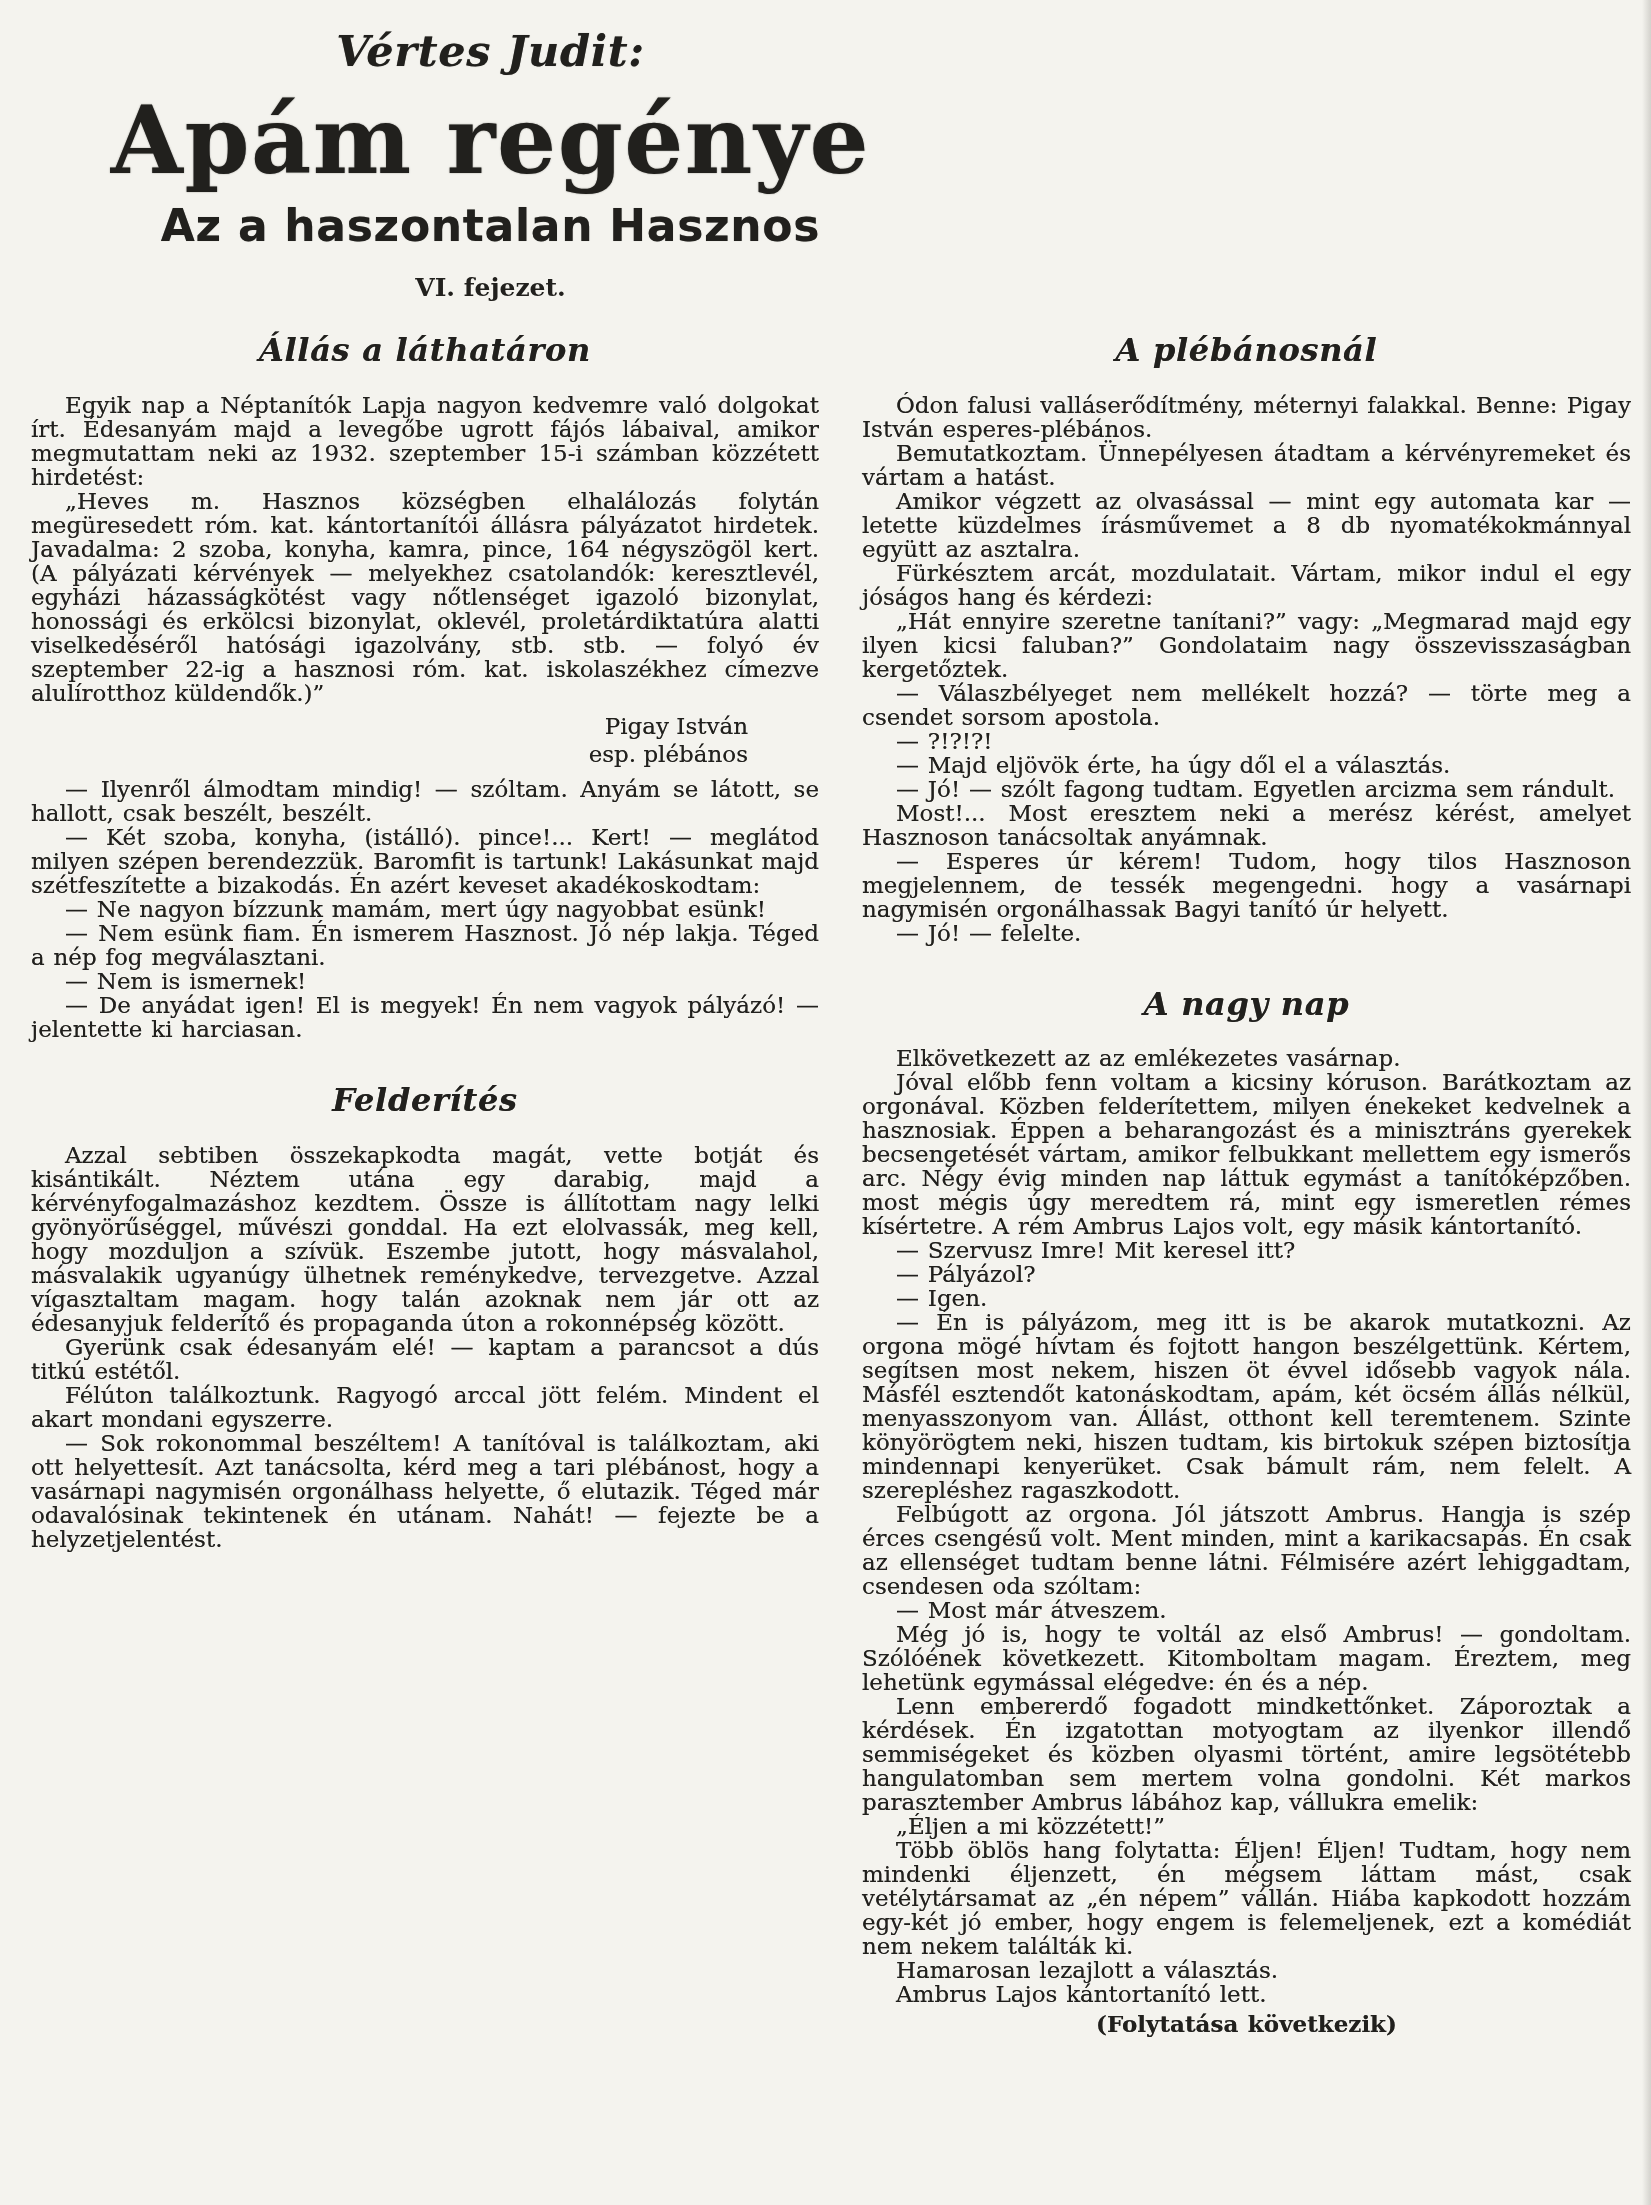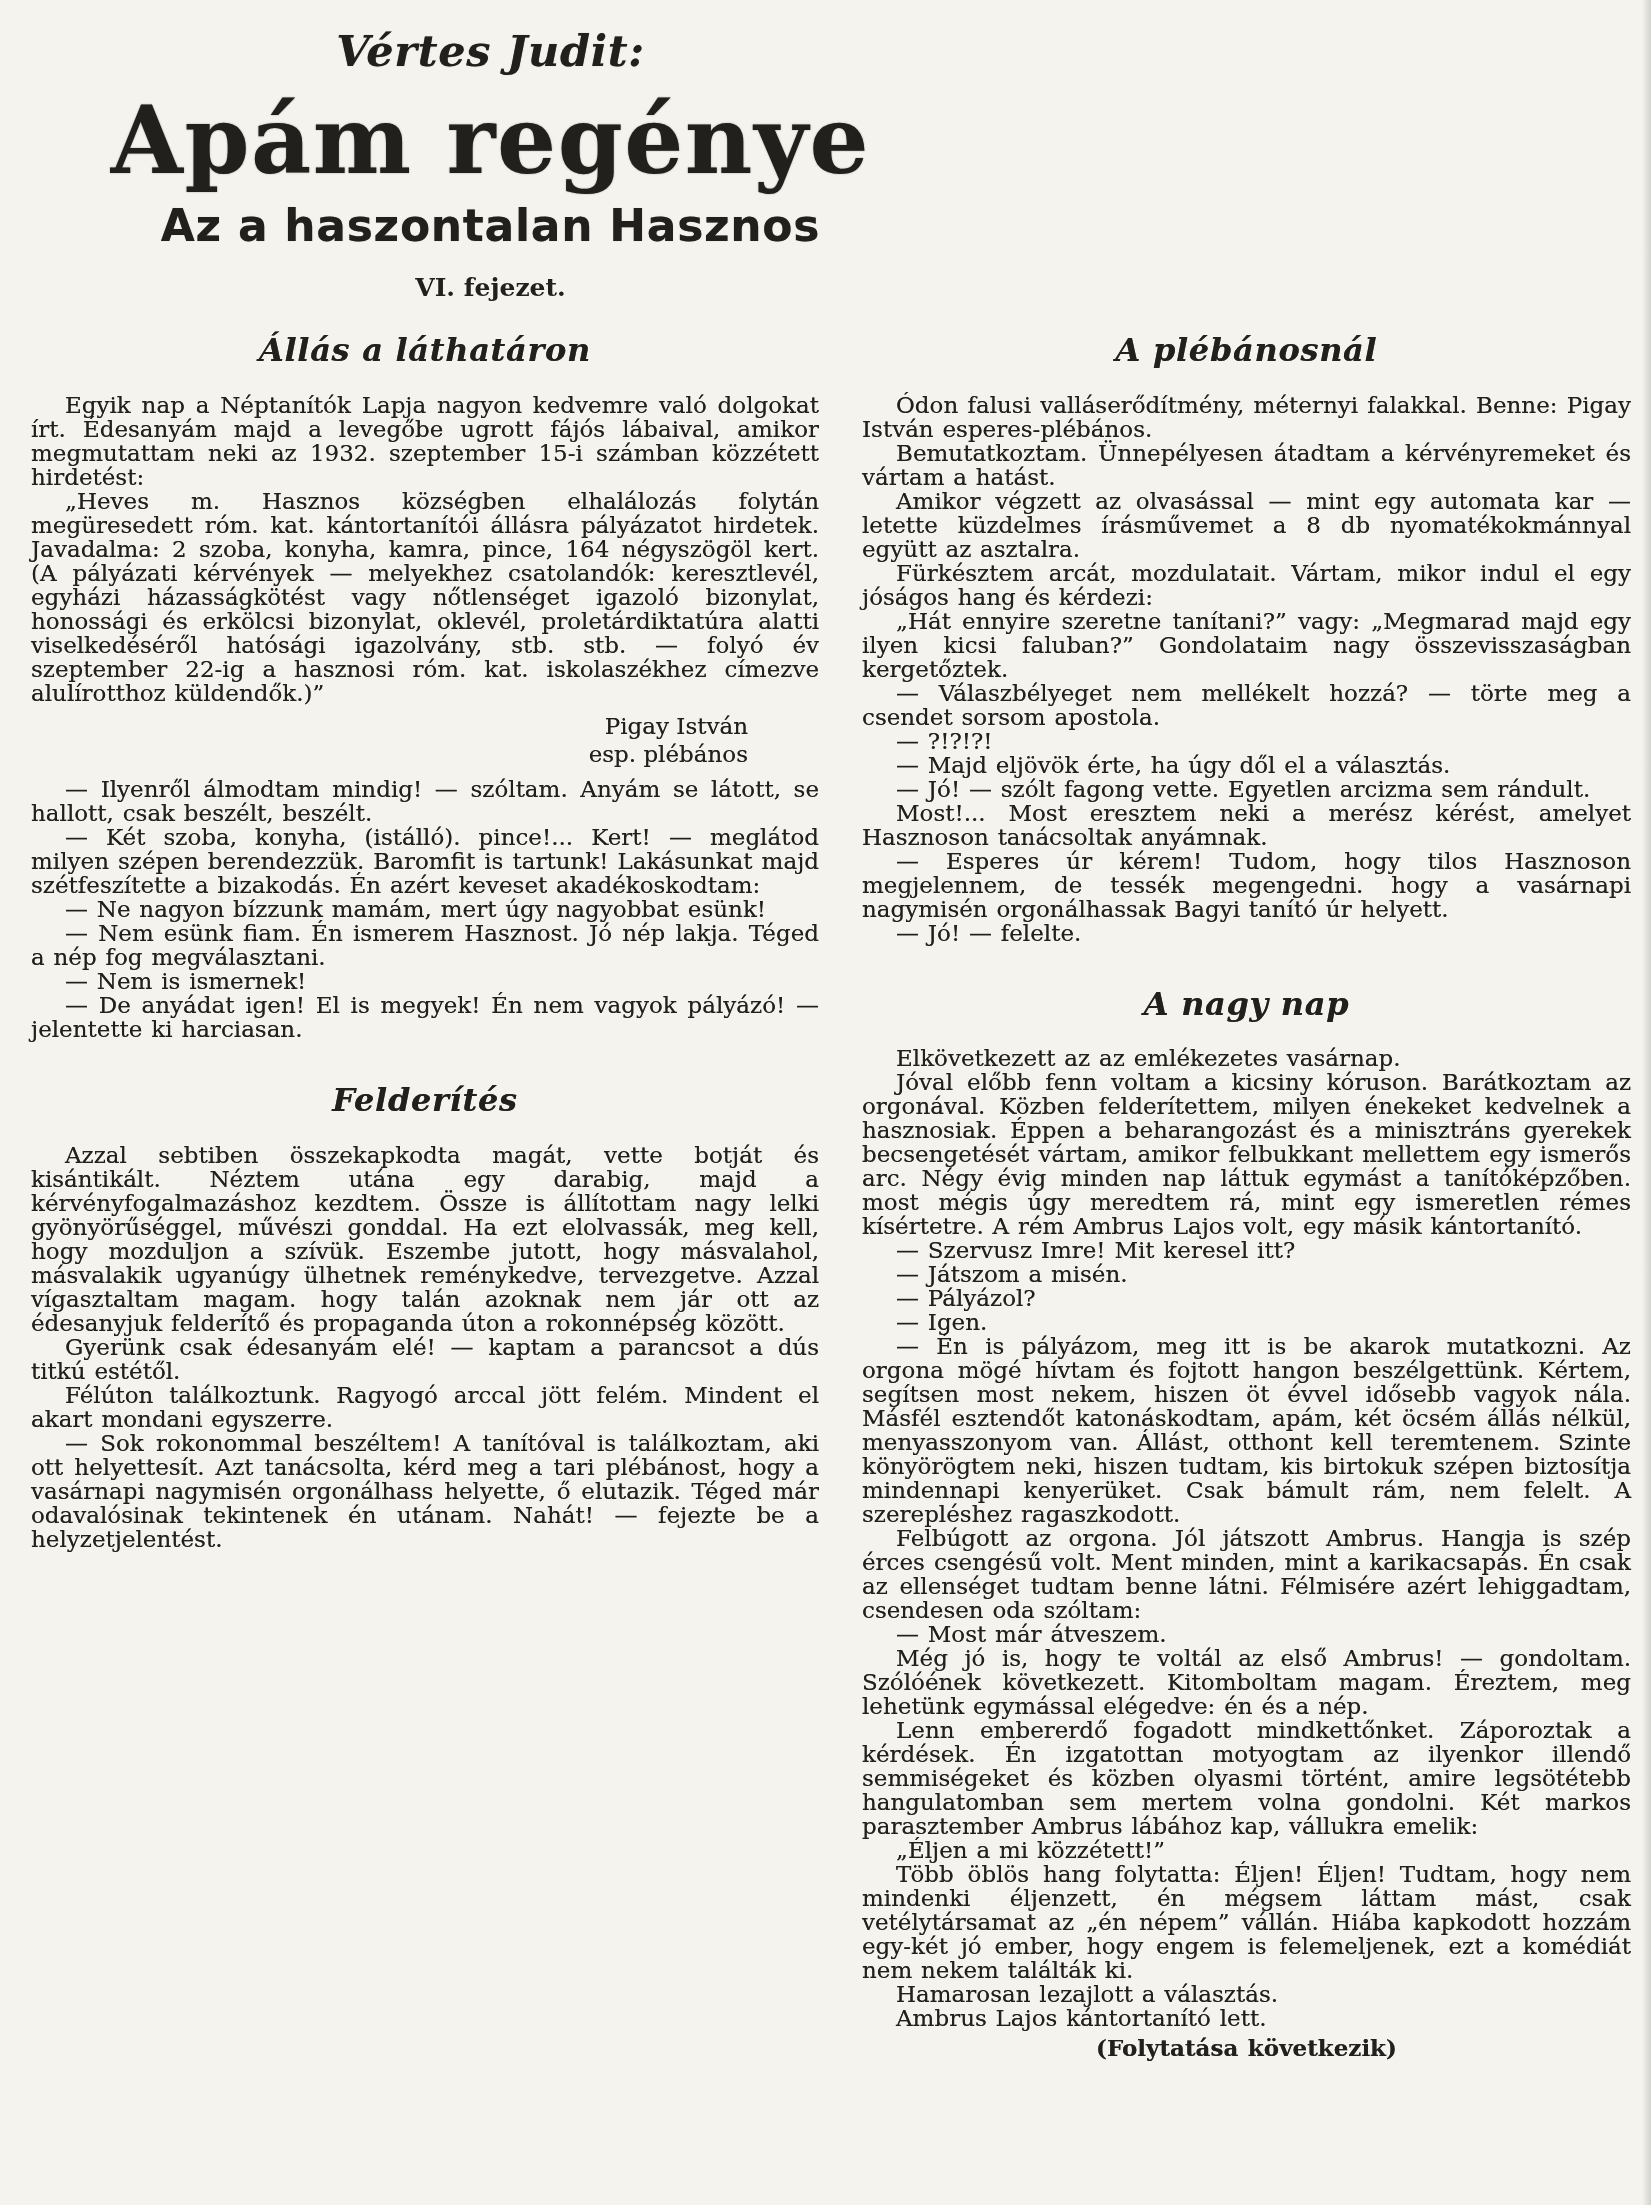--- a/index.html
+++ b/index.html
@@ -131,29 +131,28 @@
     <section class="column col-right">
         <h3 class="section-heading">A plébánosnál</h3>
         <p class="para p">Ódon falusi valláserődítmény, méternyi falakkal. Benne: Pigay István esperes-plébános.</p>
         <p class="para p">Bemutatkoztam. Ünnepélyesen átadtam a kérvényremeket és vártam a hatást.</p>
         <p class="para p">Amikor végzett az olvasással — mint egy automata kar — letette küzdelmes írásművemet a 8 db nyomatékokmánnyal együtt az asztalra.</p>
         <p class="para p">Fürkésztem arcát, mozdulatait. Vártam, mikor indul el egy jóságos hang és kérdezi:</p>
         <p class="para p">„Hát ennyire szeretne tanítani?” vagy: „Megmarad majd egy ilyen kicsi faluban?” Gondolataim nagy összevisszaságban kergetőztek.</p>
         <p class="para dialogue">— Válaszbélyeget nem mellékelt hozzá? — törte meg a csendet sorsom apostola.</p>
         <p class="para dialogue">— ?!?!?!</p>
         <p class="para dialogue">— Majd eljövök érte, ha úgy dől el a választás.</p>
-        <p class="para dialogue">— Jó! — szólt fagong vette. Egyetlen arcizma sem rándult.</p>
+        <p class="para dialogue">— Jó! — szólt fagong tudtam. Egyetlen arcizma sem rándult.</p>
         <p class="para p">Most!... Most eresztem neki a merész kérést, amelyet Hasznoson tanácsoltak anyámnak.</p>
         <p class="para dialogue">— Esperes úr kérem! Tudom, hogy tilos Hasznoson megjelennem, de tessék megengedni. hogy a vasárnapi nagymisén orgonálhassak Bagyi tanító úr helyett.</p>
         <p class="para dialogue">— Jó! — felelte.</p>
         <h3 class="section-heading">A nagy nap</h3>
         <p class="para p">Elkövetkezett az az emlékezetes vasárnap.</p>
         <p class="para p">Jóval előbb fenn voltam a kicsiny kóruson. Barátkoztam az orgonával. Közben felderítettem, milyen énekeket kedvelnek a hasznosiak. Éppen a beharangozást és a minisztráns gyerekek becsengetését vártam, amikor felbukkant mellettem egy ismerős arc. Négy évig minden nap láttuk egymást a tanítóképzőben. most mégis úgy meredtem rá, mint egy ismeretlen rémes kísértetre. A rém Ambrus Lajos volt, egy másik kántortanító.</p>
         <p class="para dialogue">— Szervusz Imre! Mit keresel itt?</p>
-        <p class="para dialogue">— Játszom a misén.</p>
         <p class="para dialogue">— Pályázol?</p>
         <p class="para dialogue">— Igen.</p>
         <p class="para dialogue">— Én is pályázom, meg itt is be akarok mutatkozni. Az orgona mögé hívtam és fojtott hangon beszélgettünk. Kértem, segítsen most nekem, hiszen öt évvel idősebb vagyok nála. Másfél esztendőt katonáskodtam, apám, két öcsém állás nélkül, menyasszonyom van. Állást, otthont kell teremtenem. Szinte könyörögtem neki, hiszen tudtam, kis birtokuk szépen biztosítja mindennapi kenyerüket. Csak bámult rám, nem felelt. A szerepléshez ragaszkodott.</p>
         <p class="para p">Felbúgott az orgona. Jól játszott Ambrus. Hangja is szép érces csengésű volt. Ment minden, mint a karikacsapás. Én csak az ellenséget tudtam benne látni. Félmisére azért lehiggadtam, csendesen oda szóltam:</p>
         <p class="para dialogue">— Most már átveszem.</p>
         <p class="para p">Még jó is, hogy te voltál az első Ambrus! — gondoltam. Szólóének következett. Kitomboltam magam. Éreztem, meg lehetünk egymással elégedve: én és a nép.</p>
         <p class="para p">Lenn embererdő fogadott mindkettőnket. Záporoztak a kérdések. Én izgatottan motyogtam az ilyenkor illendő semmiségeket és közben olyasmi történt, amire legsötétebb hangulatomban sem mertem volna gondolni. Két markos parasztember Ambrus lábához kap, vállukra emelik:</p>
         <p class="para p">„Éljen a mi közzétett!”</p>
         <p class="para p">Több öblös hang folytatta: Éljen! Éljen! Tudtam, hogy nem mindenki éljenzett, én mégsem láttam mást, csak vetélytársamat az „én népem” vállán. Hiába kapkodott hozzám egy-két jó ember, hogy engem is felemeljenek, ezt a komédiát nem nekem találták ki.</p>
         <p class="para p">Hamarosan lezajlott a választás.</p>

